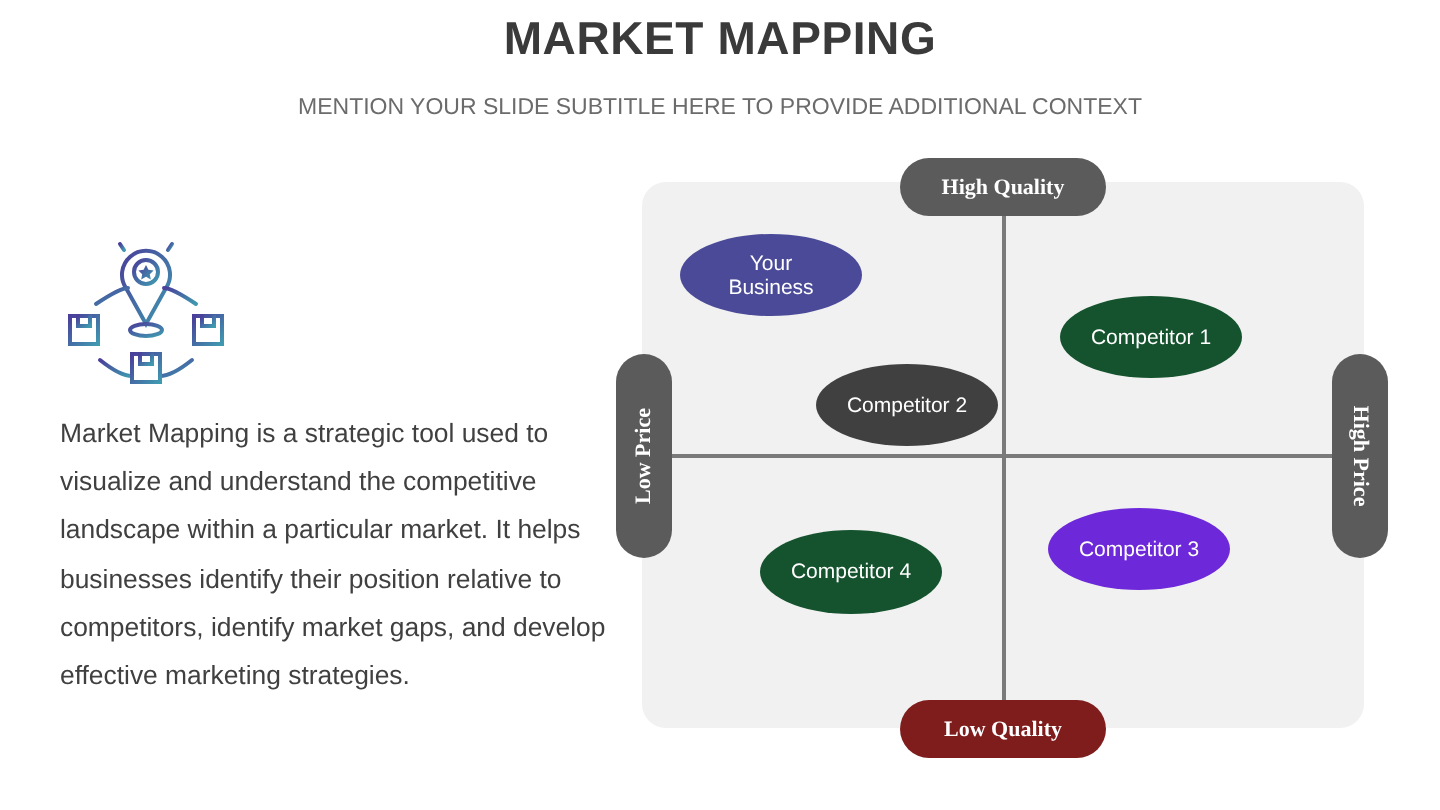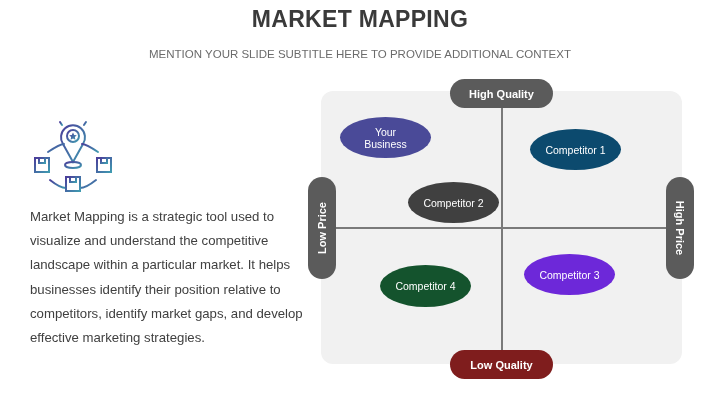--- a/index.html
+++ b/index.html
@@ -4,21 +4,21 @@
 <style>
   html, body { margin:0; padding:0; }
   body { width:720px; height:405px; background:#ffffff; position:relative; overflow:hidden; font-family:"Liberation Sans", sans-serif; }
   .title { position:absolute; left:0; width:720px; top:6px; text-align:center; font-weight:bold; font-size:23px; color:#3a3a3a; letter-spacing:0.3px; }
   .subtitle { position:absolute; left:0; width:720px; top:38px; text-align:center; font-size:11.5px; color:#6b6b6b;margin-top:10px; }
   .icon-wrap { position:absolute; left:30px; top:114px; width:86px; height:82px; }
   .desc { position:absolute; left:30px; top:205px; width:285px; font-size:13.2px; line-height:24.2px; color:#404040; }
   .panel { position:absolute; left:321px; top:91px; width:361px; height:273px; background:#f1f1f1; border-radius:12px; }
   .axis-v { position:absolute; left:501px; top:105px; width:1.5px; height:252px; background:#7a7a7a; }
   .axis-h { position:absolute; left:330px; top:227px; width:355px; height:1.5px; background:#7a7a7a; }
-  .pill { position:absolute; background:#5b5b5b; color:#fff; font-weight:bold; font-size:11px; display:flex; align-items:center; justify-content:center; border-radius:15px; }
+  .pill { position:absolute; background:#5b5b5b; color:#fff; font-weight:bold; font-size:11px; display:flex; align-items:center; justify-content:center; border-radius:15px;font-family:Liberation Serif, serif; }
   .pill-h { width:103px; height:29px; }
   .pill-v { width:28px; height:102px; border-radius:14px; }
   .pill-v span { white-space:nowrap; display:block; }
   .ell { position:absolute; border-radius:50%; color:#fff; font-weight:normal; font-size:10.5px; display:flex; align-items:center; justify-content:center; text-align:center; line-height:12px; }
 </style>
 </head>
 <body>
 
 <div class="title">MARKET MAPPING</div>
 <div class="subtitle">MENTION YOUR SLIDE SUBTITLE HERE TO PROVIDE ADDITIONAL CONTEXT</div>
@@ -70,21 +70,21 @@
 <div class="pill pill-v" style="left: 308px; top: 177px; background: rgb(91, 91, 91);">
   <span style="transform:rotate(-90deg);">Low Price</span>
 </div>
 <div class="pill pill-v" style="left: 666px; top: 177px; background: rgb(91, 91, 91);">
   <span style="transform:rotate(90deg);">High Price</span>
 </div>
 
 <div class="ell" style="left: 340px; top: 117px; width: 91px; height: 41px; background: rgb(74, 74, 152);">
   <span style="width:50px;">Your Business</span>
 </div>
-<div class="ell" style="left: 530px; top: 129px; width: 91px; height: 41px; background: #0c4a6e;">
+<div class="ell" style="left: 530px; top: 148px; width: 91px; height: 41px; background: #14532d;">
   <span>Competitor 1</span>
 </div>
 <div class="ell" style="left: 408px; top: 182px; width: 91px; height: 41px; background: #404040;">
   <span>Competitor 2</span>
 </div>
 <div class="ell" style="left: 524px; top: 254px; width: 91px; height: 41px; background: #6d28d9;">
   <span>Competitor 3</span>
 </div>
 <div class="ell" style="left: 380px; top: 265px; width: 91px; height: 42px; background: #14532d;">
   <span>Competitor 4</span>

